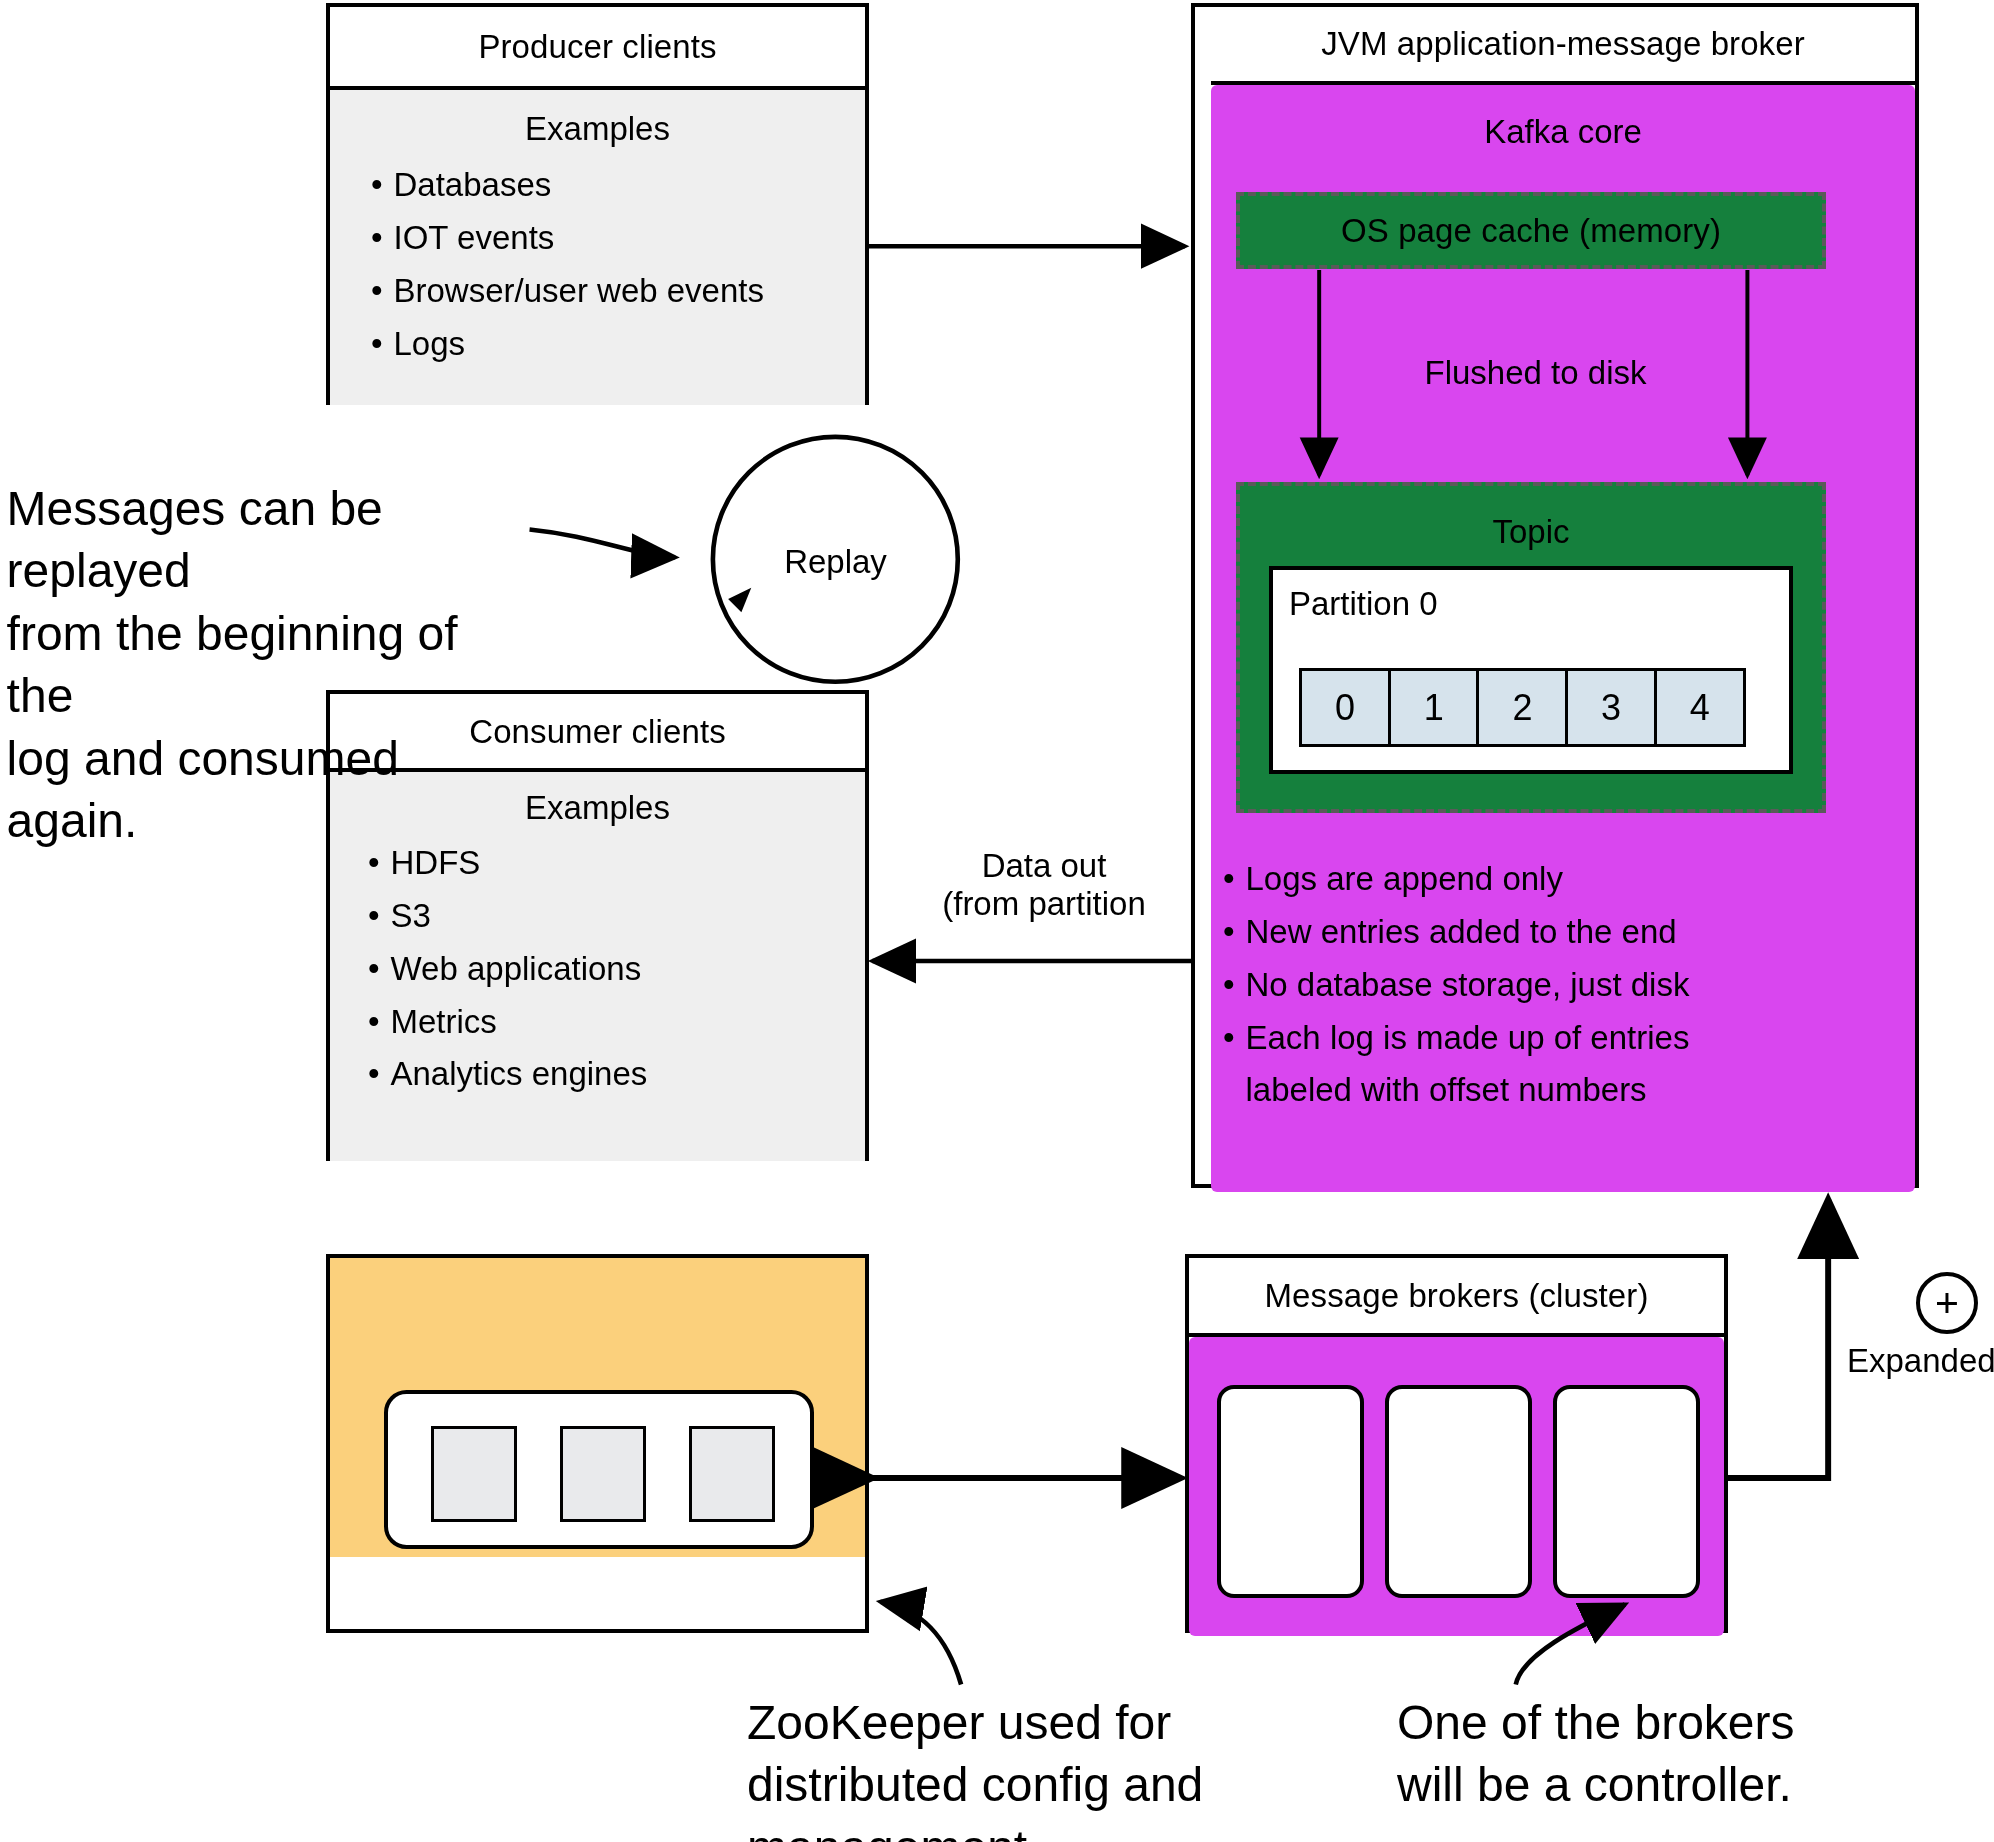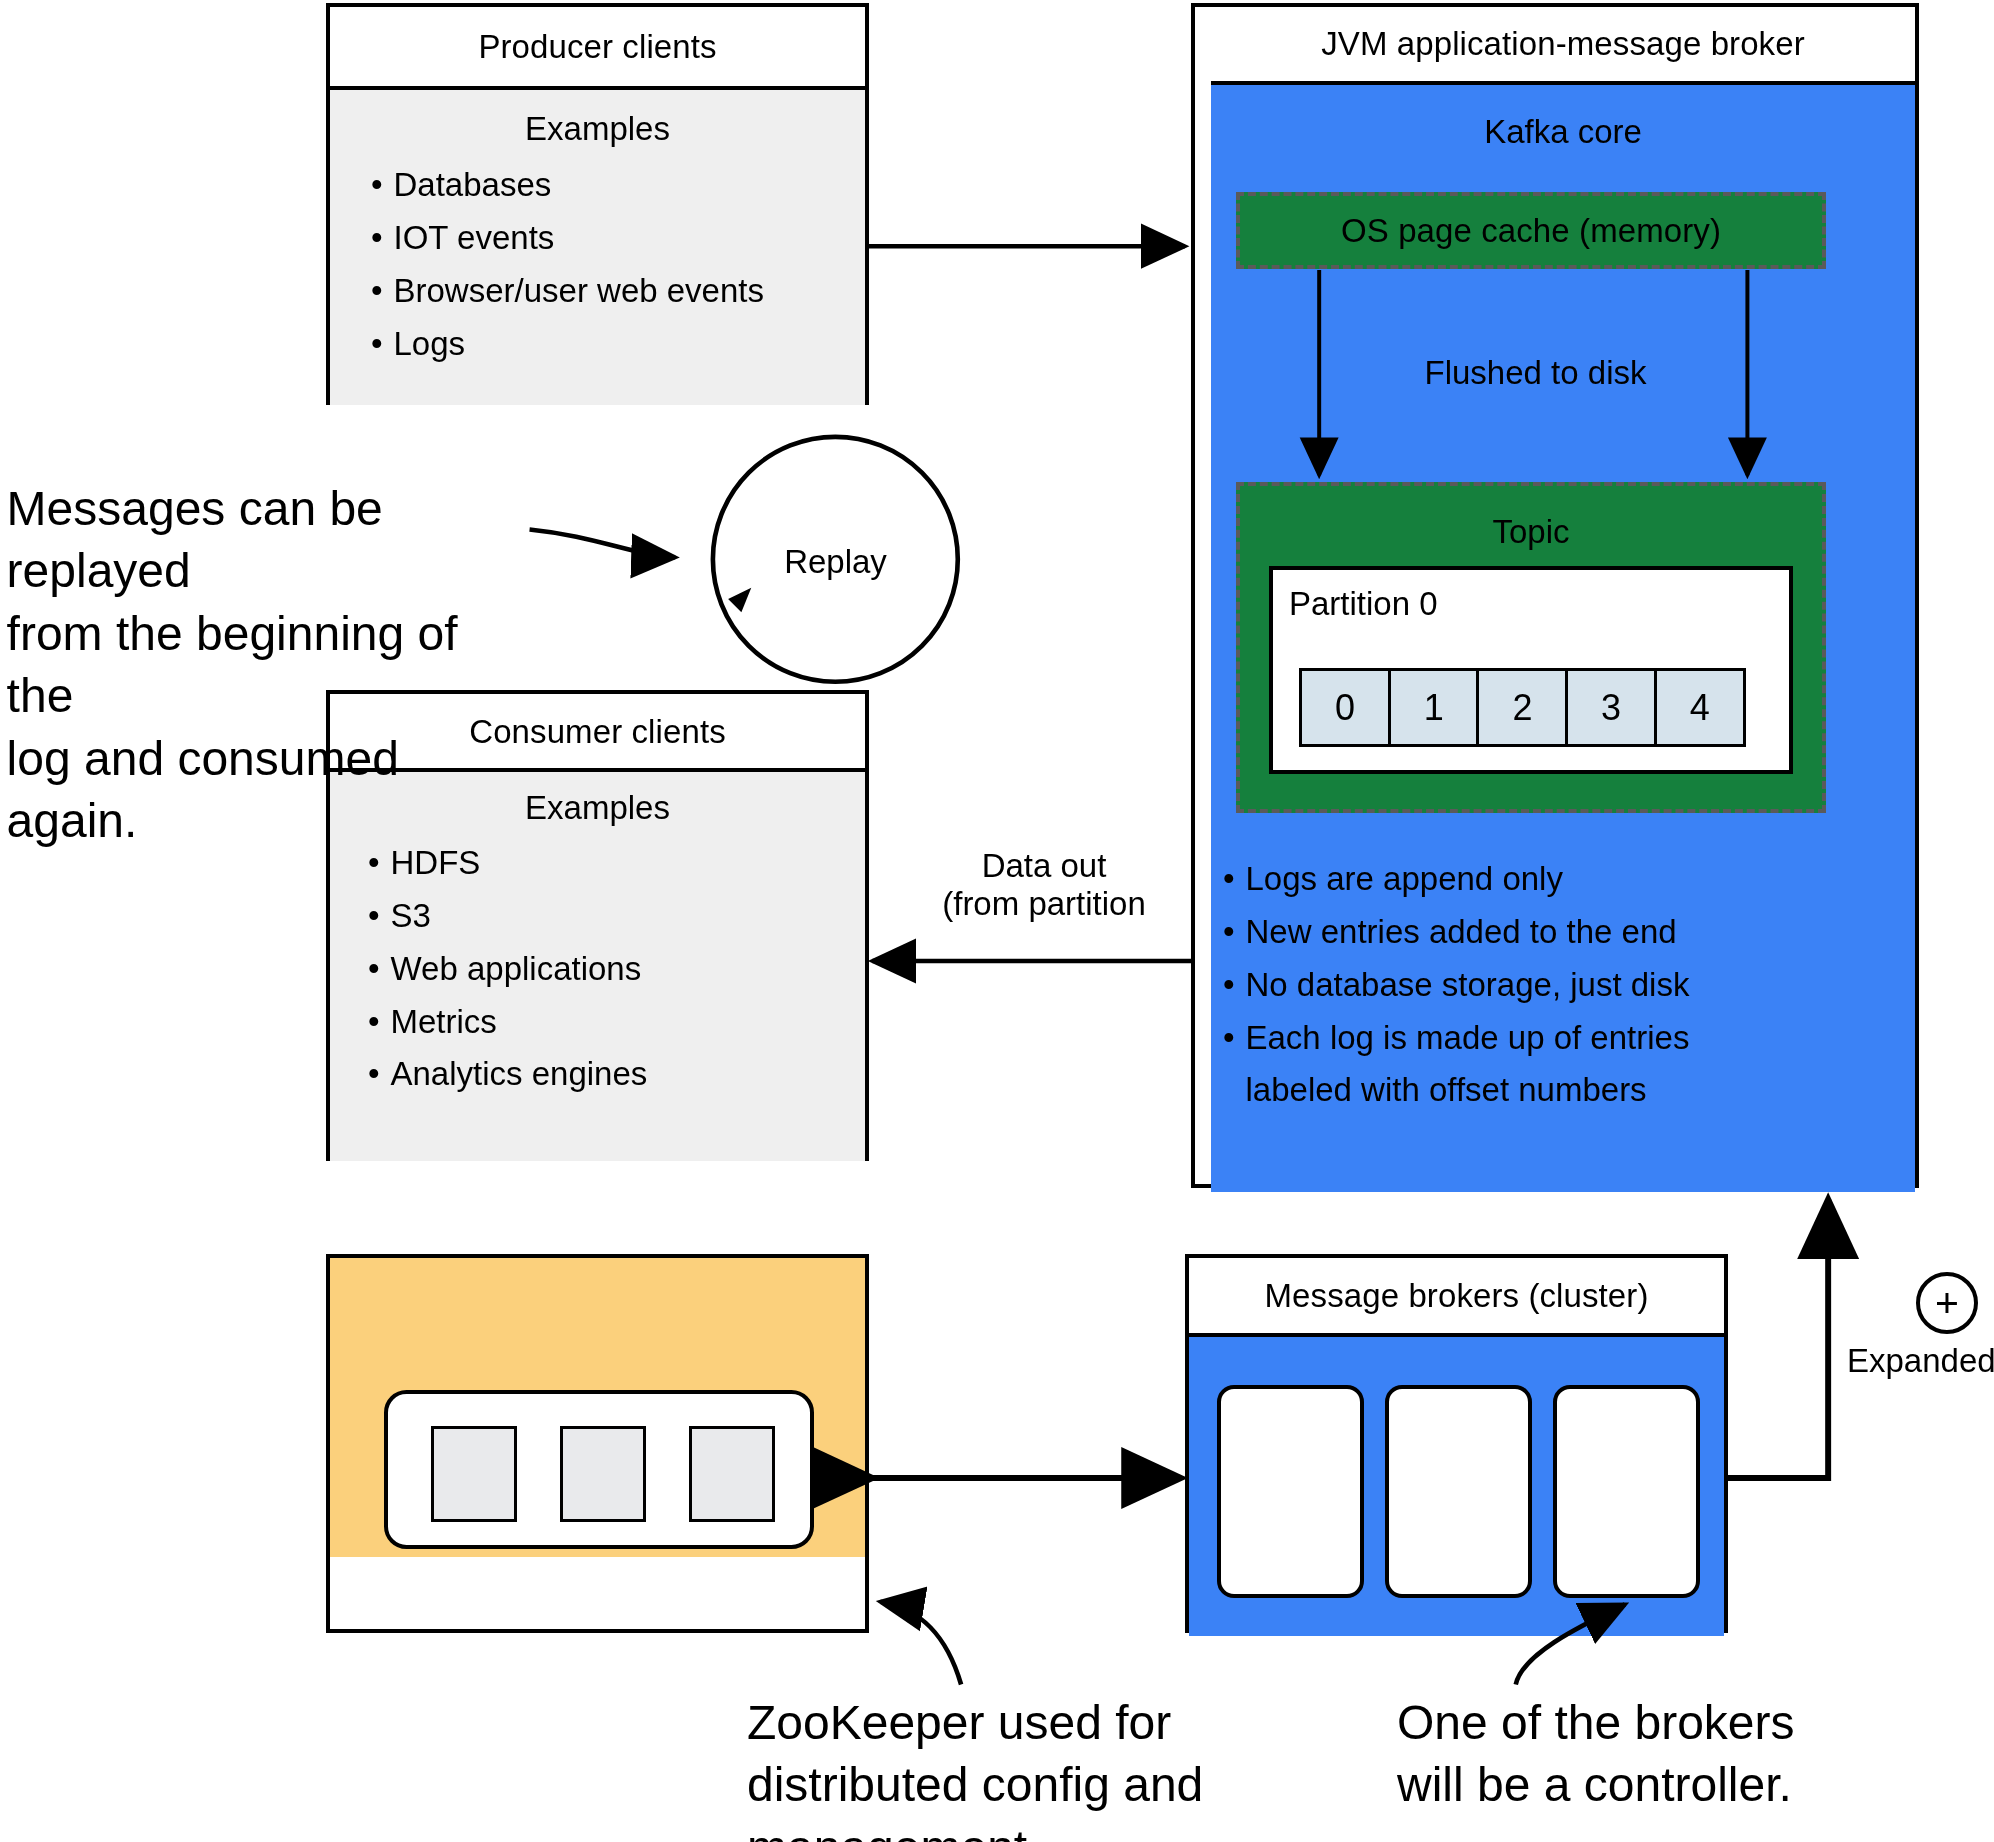--- a/index.html
+++ b/index.html
@@ -13,21 +13,21 @@
   .box .body{box-sizing:border-box;width:100%;}
 
   .title{font-size:33px;line-height:1;letter-spacing:0.1px;}
   .sub-center{font-size:33px;text-align:center;}
 
   .lst{margin:0;padding:0;list-style:none;}
   .lst li{font-size:33px;line-height:1.16;white-space:nowrap;margin-bottom:14.6px;}
   .lst li .bu{display:inline-block;width:22.5px;}
 
   .gray{background:#efefef;}
-  .blue{background:#3b82f6;}
+  .blue{background:#d946ef;border-radius:6px;}
   .orange{background:#fbd07c;}
 
   
   .dashed{position:absolute;box-sizing:border-box;border:4px dashed #5a5a5a;background:#15803d;}
 
   .plain{position:absolute;box-sizing:border-box;border:4px solid #000;background:#fff;}
 
   .offcell{box-sizing:border-box;border:3.3px solid #000;background:#d6e3ec;
            display:flex;align-items:center;justify-content:center;font-size:36px;}
 

